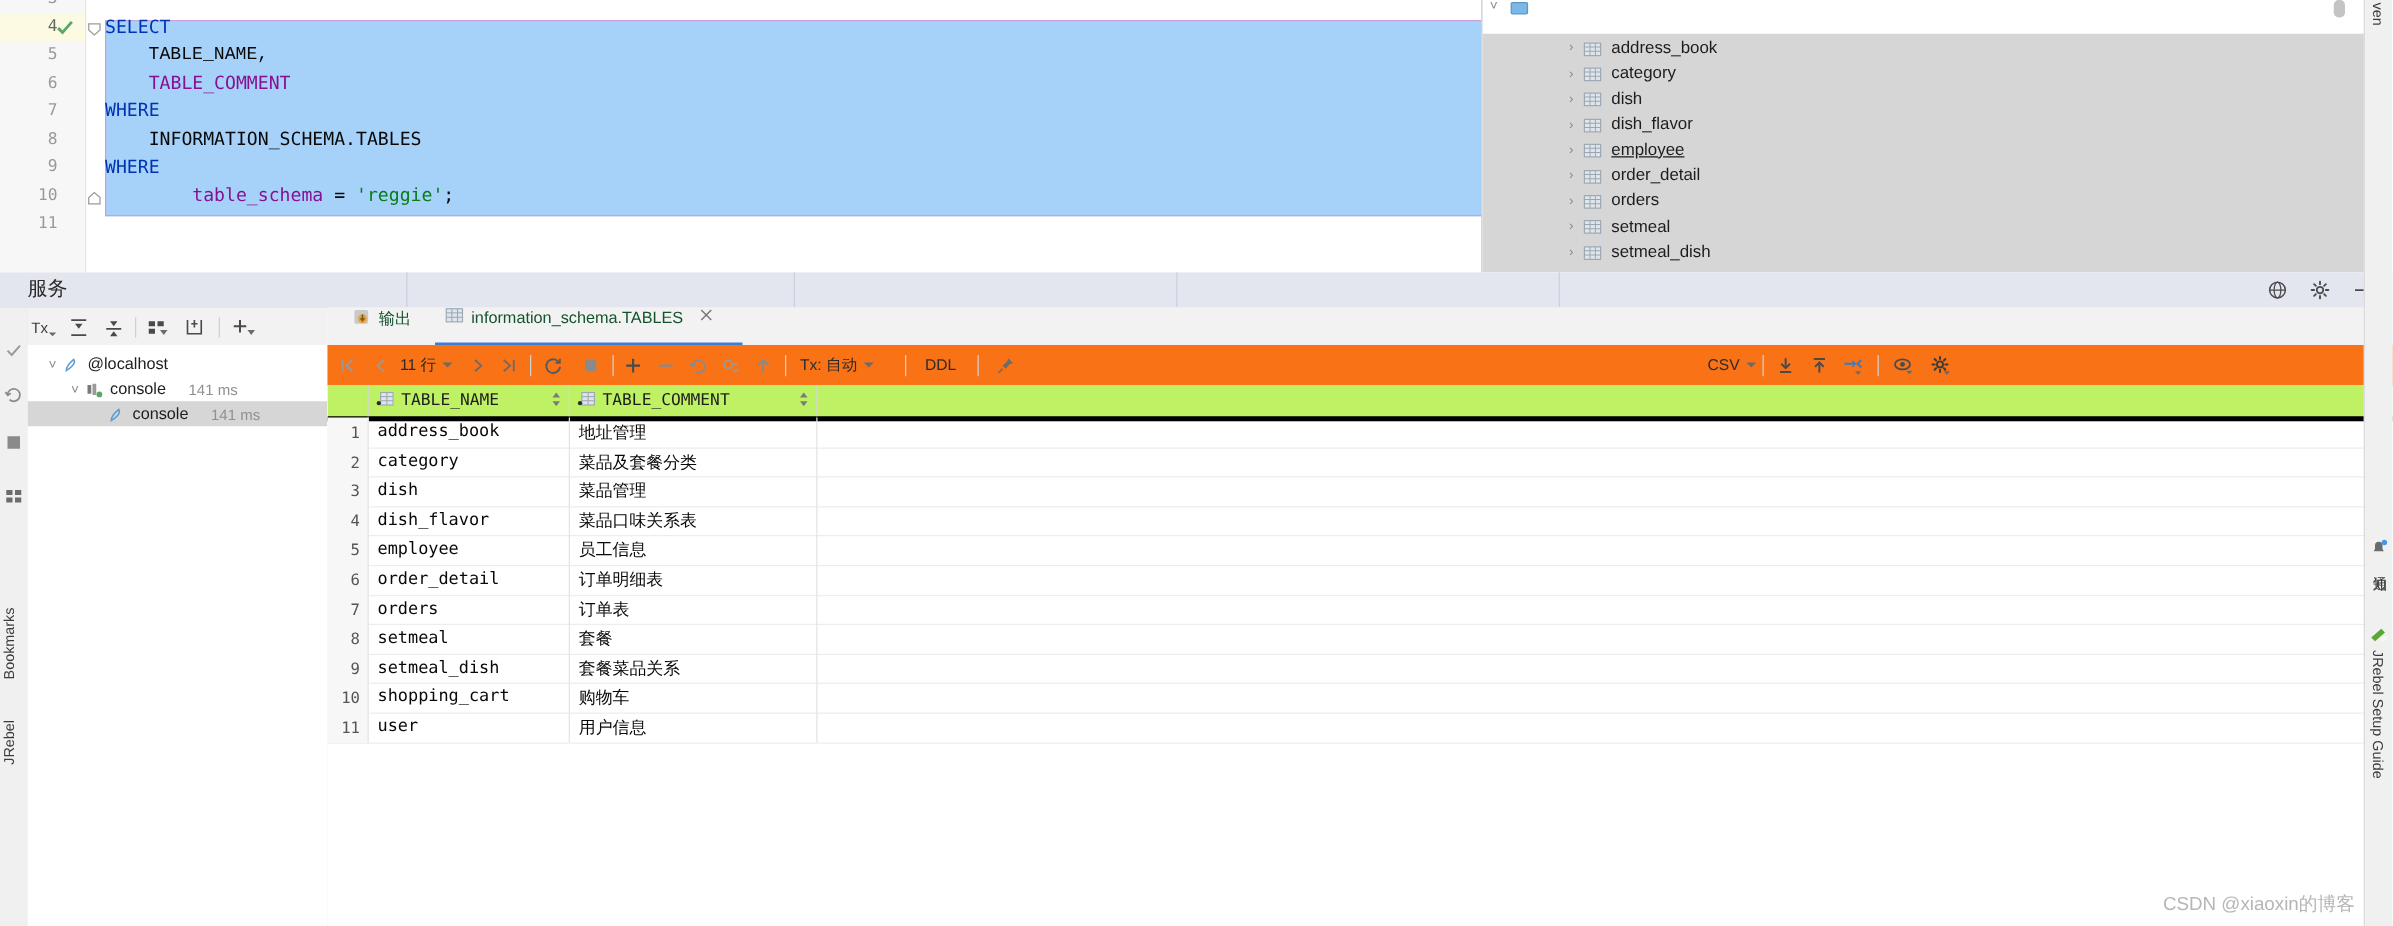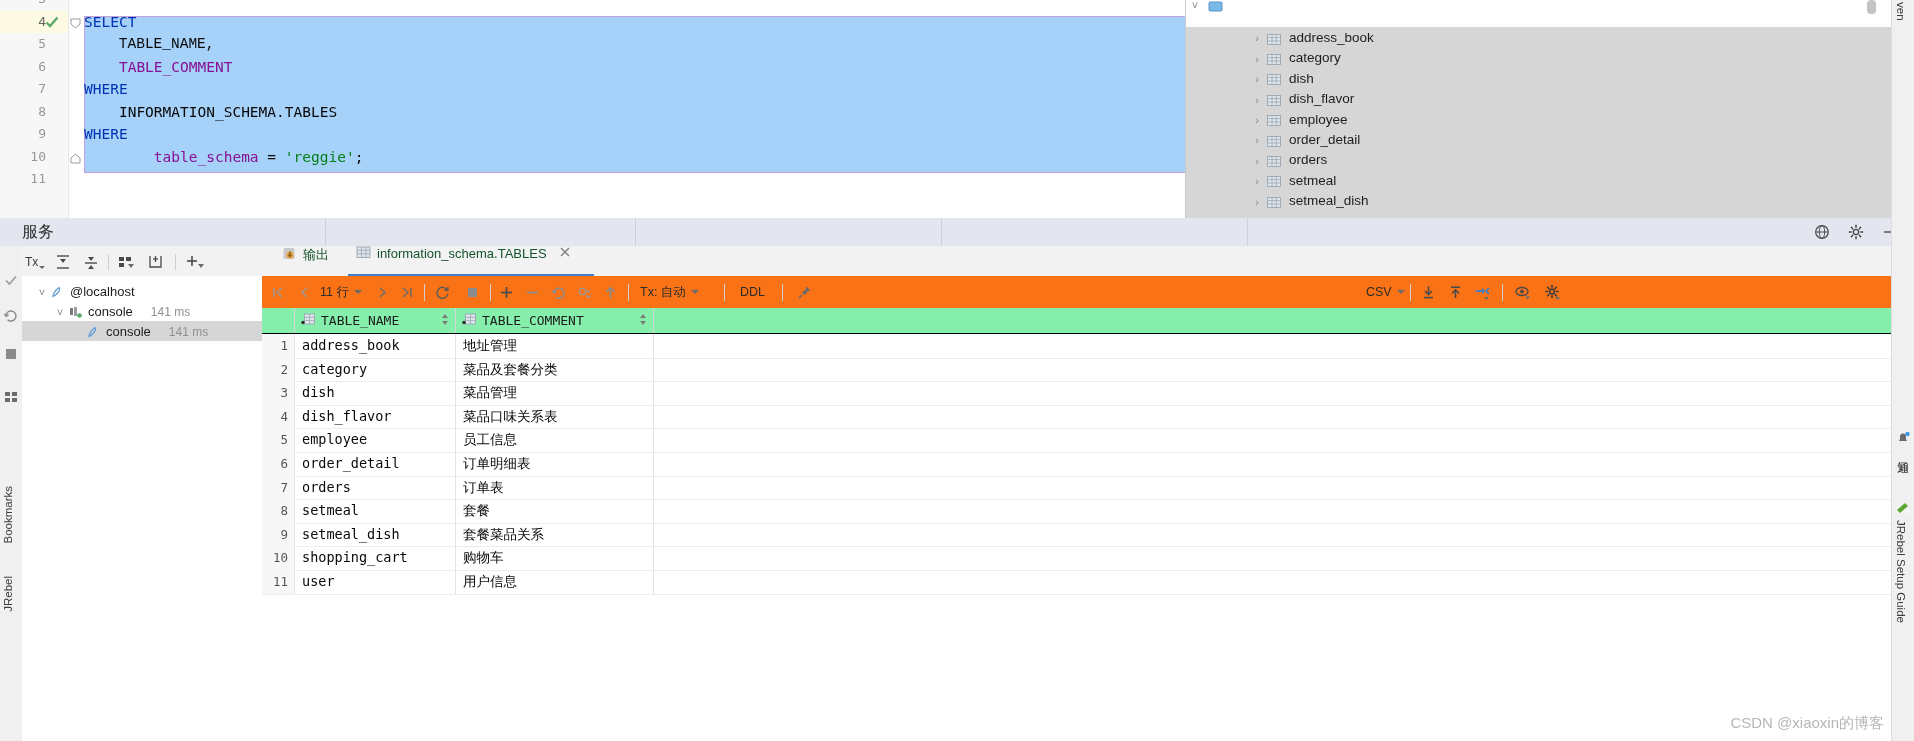--- a/index.html
+++ b/index.html
@@ -360,22 +360,22 @@
     position: absolute;
     left: 0; top: 62px;
     width: 1652px; height: 433px;
     background: #ffffff;
     overflow: hidden;
   }
   .grid-header {
     position: absolute;
     left: 0; top: 0;
     width: 1652px; height: 25px;
-    background: #86efac;
-    border-bottom: 1px solid #000000;
+    background: #bef264;
+    border-bottom: 4px solid #000000;
   }
   .gh-cell {
     position: absolute;
     top: 0; height: 25px;
     display: flex;
     align-items: center;
     box-sizing: border-box;
     border-right: 1px solid #d6d6d6;
     padding: 0 6px;
   }
@@ -566,21 +566,21 @@
             <line x1="6" y1="1.5" x2="6" y2="11.5" stroke="#9aa7b2" stroke-width="0.8"></line>
             <line x1="10.3" y1="1.5" x2="10.3" y2="11.5" stroke="#9aa7b2" stroke-width="0.8"></line>
           </svg></span><span class="tlabel">dish</span></div>
       <div class="tree-row" style="top: 89.2px;"><span class="tw" style="margin-left:62px;">›</span><span class="ticon"><svg width="16" height="13" viewBox="0 0 16 13">
             <rect x="1.5" y="1.5" width="13" height="10" fill="#dfe5ea" stroke="#9aa7b2" stroke-width="0.9"></rect>
             <line x1="1.5" y1="4.6" x2="14.5" y2="4.6" stroke="#9aa7b2" stroke-width="0.8"></line>
             <line x1="1.5" y1="8" x2="14.5" y2="8" stroke="#9aa7b2" stroke-width="0.8"></line>
             <line x1="6" y1="1.5" x2="6" y2="11.5" stroke="#9aa7b2" stroke-width="0.8"></line>
             <line x1="10.3" y1="1.5" x2="10.3" y2="11.5" stroke="#9aa7b2" stroke-width="0.8"></line>
           </svg></span><span class="tlabel">dish_flavor</span></div>
-      <div class="tree-row" style="top: 109.6px;"><span class="tw" style="margin-left:62px;">›</span><span class="ticon"><svg width="16" height="13" viewBox="0 0 16 13">
+      <div class="tree-row" style="top: 109.6px; text-decoration: underline;"><span class="tw" style="margin-left:62px;">›</span><span class="ticon"><svg width="16" height="13" viewBox="0 0 16 13">
             <rect x="1.5" y="1.5" width="13" height="10" fill="#dfe5ea" stroke="#9aa7b2" stroke-width="0.9"></rect>
             <line x1="1.5" y1="4.6" x2="14.5" y2="4.6" stroke="#9aa7b2" stroke-width="0.8"></line>
             <line x1="1.5" y1="8" x2="14.5" y2="8" stroke="#9aa7b2" stroke-width="0.8"></line>
             <line x1="6" y1="1.5" x2="6" y2="11.5" stroke="#9aa7b2" stroke-width="0.8"></line>
             <line x1="10.3" y1="1.5" x2="10.3" y2="11.5" stroke="#9aa7b2" stroke-width="0.8"></line>
           </svg></span><span class="tlabel">employee</span></div>
       <div class="tree-row" style="top: 130px;"><span class="tw" style="margin-left:62px;">›</span><span class="ticon"><svg width="16" height="13" viewBox="0 0 16 13">
             <rect x="1.5" y="1.5" width="13" height="10" fill="#dfe5ea" stroke="#9aa7b2" stroke-width="0.9"></rect>
             <line x1="1.5" y1="4.6" x2="14.5" y2="4.6" stroke="#9aa7b2" stroke-width="0.8"></line>
             <line x1="1.5" y1="8" x2="14.5" y2="8" stroke="#9aa7b2" stroke-width="0.8"></line>

